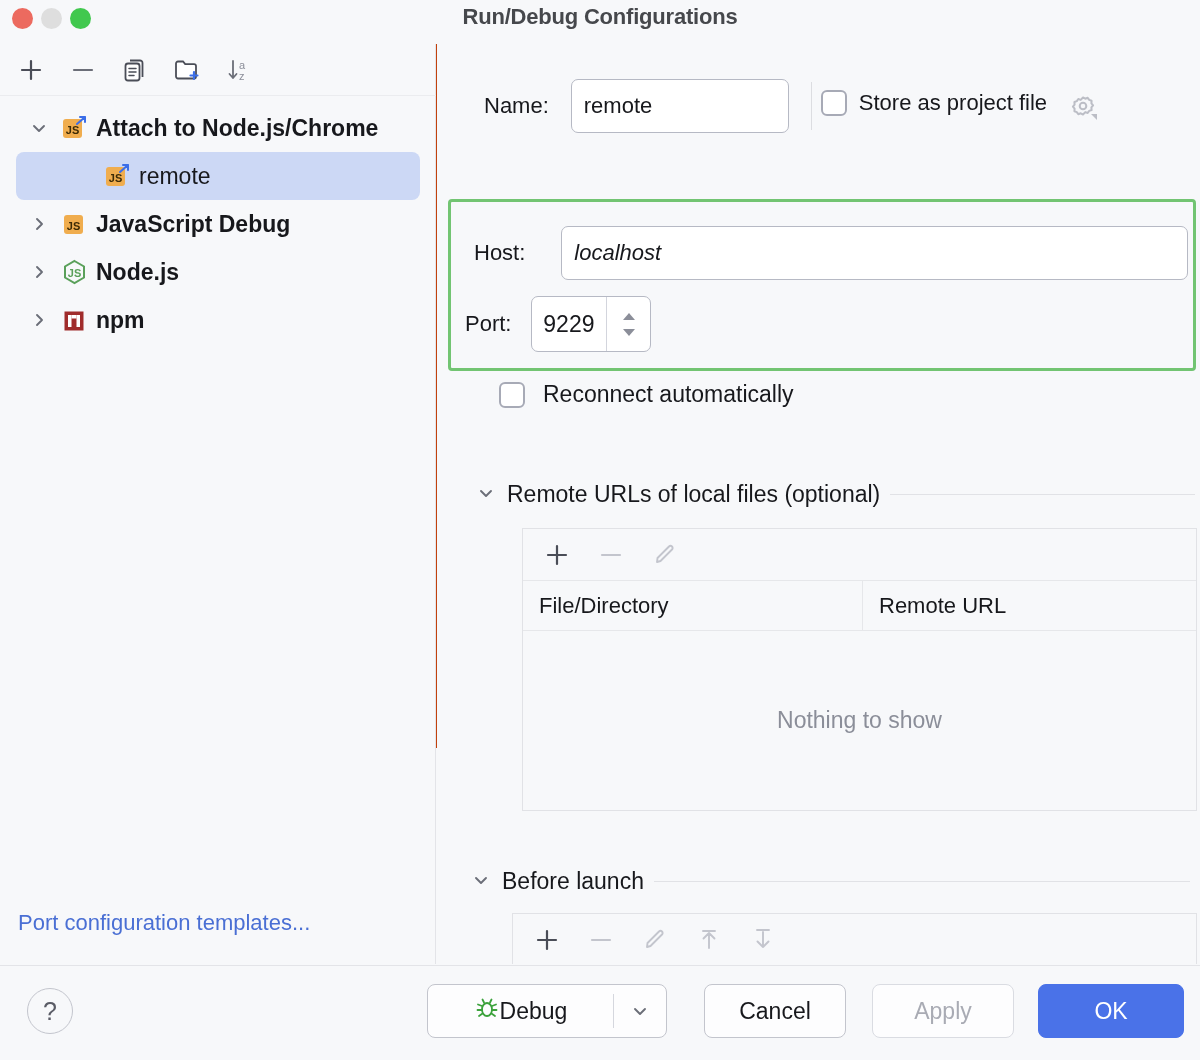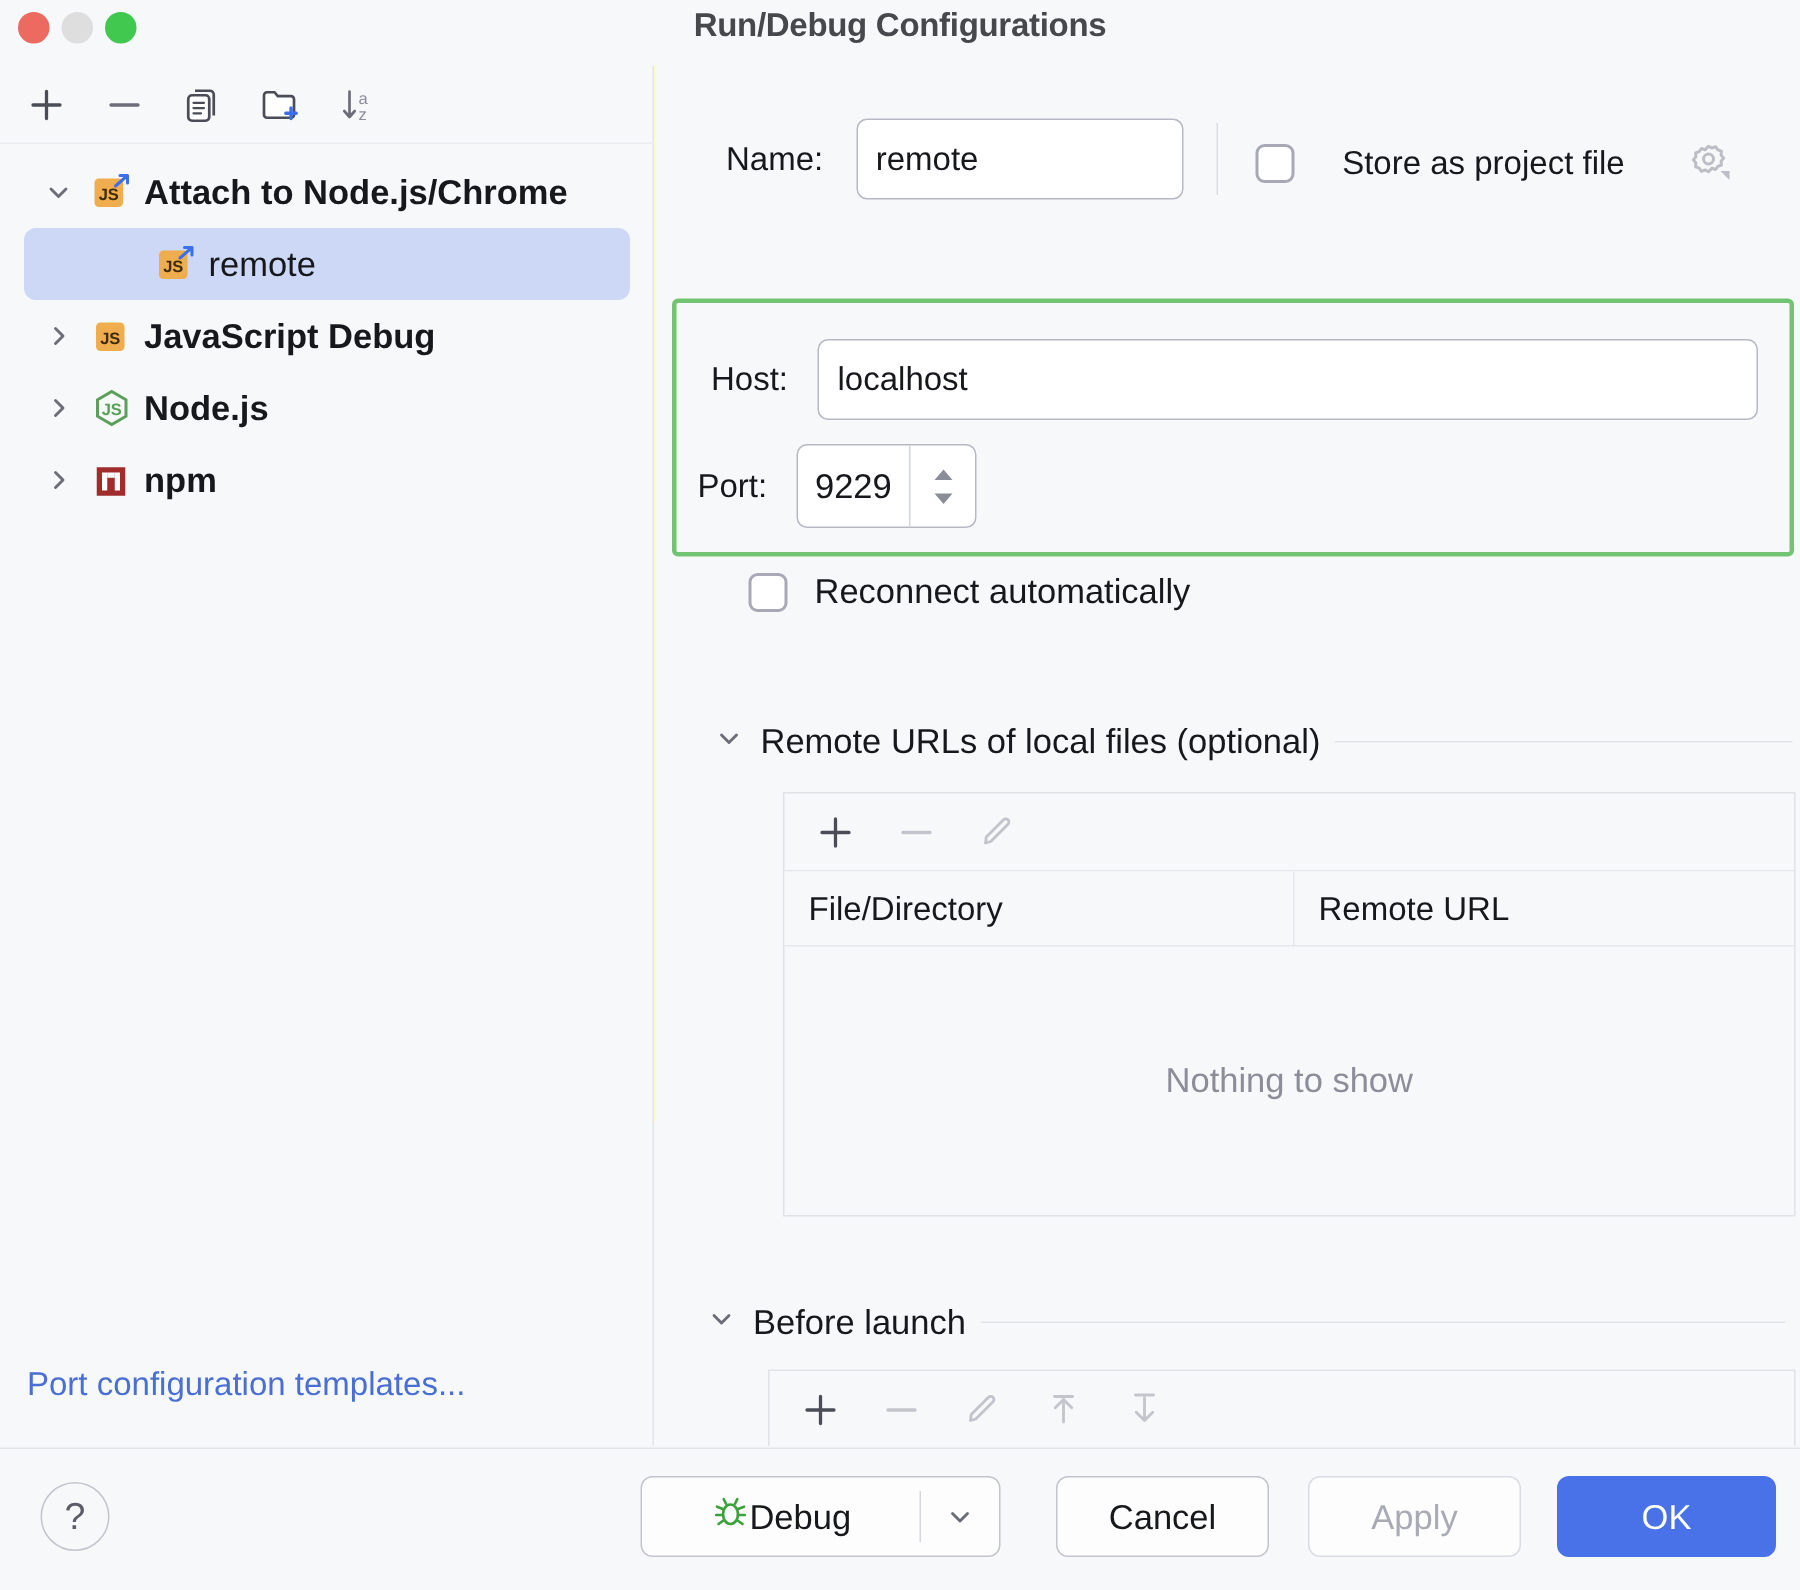--- a/index.html
+++ b/index.html
@@ -3,21 +3,21 @@
 <meta charset="utf-8">
 <style>
   * { box-sizing: border-box; margin: 0; padding: 0; }
   html, body {
     width: 1200px; height: 1060px;
     font-family: "Liberation Sans", sans-serif;
     background: #f7f8fa;
     overflow: hidden;
     -webkit-font-smoothing: antialiased;
   }
-  .window { position: relative; width: 1200px; height: 748px; background: #fef9c3; }
+  .window { position: relative; width: 1200px; height: 748px; background: #c2410c; }
 
   
   .titlebar {
     position: absolute; top: 0; left: 0; width: 1200px; height: 44px;
     background: #f7f8fa;
   }
   .traffic { position: absolute; top: 8px; left: 12px; display: flex; gap: 8px; }
   .light { width: 21px; height: 21px; border-radius: 50%; }
   .light.red { background: #ec6a5f; }
   .light.yellow { background: #dedede; }
@@ -71,29 +71,29 @@
     background: #fff; border: 1px solid #b6b9c4; border-radius: 7px;
     font-size: 22px; color: #17181c; display: flex; align-items: center;
     padding: 0 12px;
   }
   .name-field { width: 218px; height: 54px; margin-left: 22px; }
   .vdiv { width: 1px; height: 48px; background: #dcdde1; margin-left: 22px; }
   .cb {
     width: 26px; height: 26px; border: 2px solid #a7aab6; border-radius: 6px; background: #fff;
     flex: none;
   }
-  .store-wrap { display: flex; align-items: flex-end; gap: 32px; margin-left: 25px; }
+  .store-wrap { display: flex; align-items: flex-start; gap: 12px; margin-left: 9px; }
   .gear-wrap { margin-left: 8px; display: flex; align-items: center; }
 
   .green-box {
     position: absolute; top: 155px; left: 11px; width: 748px; height: 172px;
     border: 3px solid #72c472; border-radius: 4px; background: #f7f8fa;
   }
   .host-row { display: flex; align-items: center; height: 54px; margin-top: 24px; padding-left: 23px; }
-  .host-field { width: 627px; height: 54px; margin-left: 20px; }
+  .host-field { width: 627px; height: 54px; margin-left: 36px; font-style: italic; }
   .port-row { display: flex; align-items: center; height: 56px; margin-top: 16px; padding-left: 14px; }
   .port-spinner {
     margin-left: 20px; display: flex; align-items: stretch;
     border: 1px solid #b6b9c4; border-radius: 7px; background: #fff; height: 56px; width: 120px;
     overflow: hidden;
   }
   .port-val {
     flex: 1; display: flex; align-items: center; justify-content: flex-end;
     font-size: 23px; color: #17181c; padding-right: 12px;
   }

